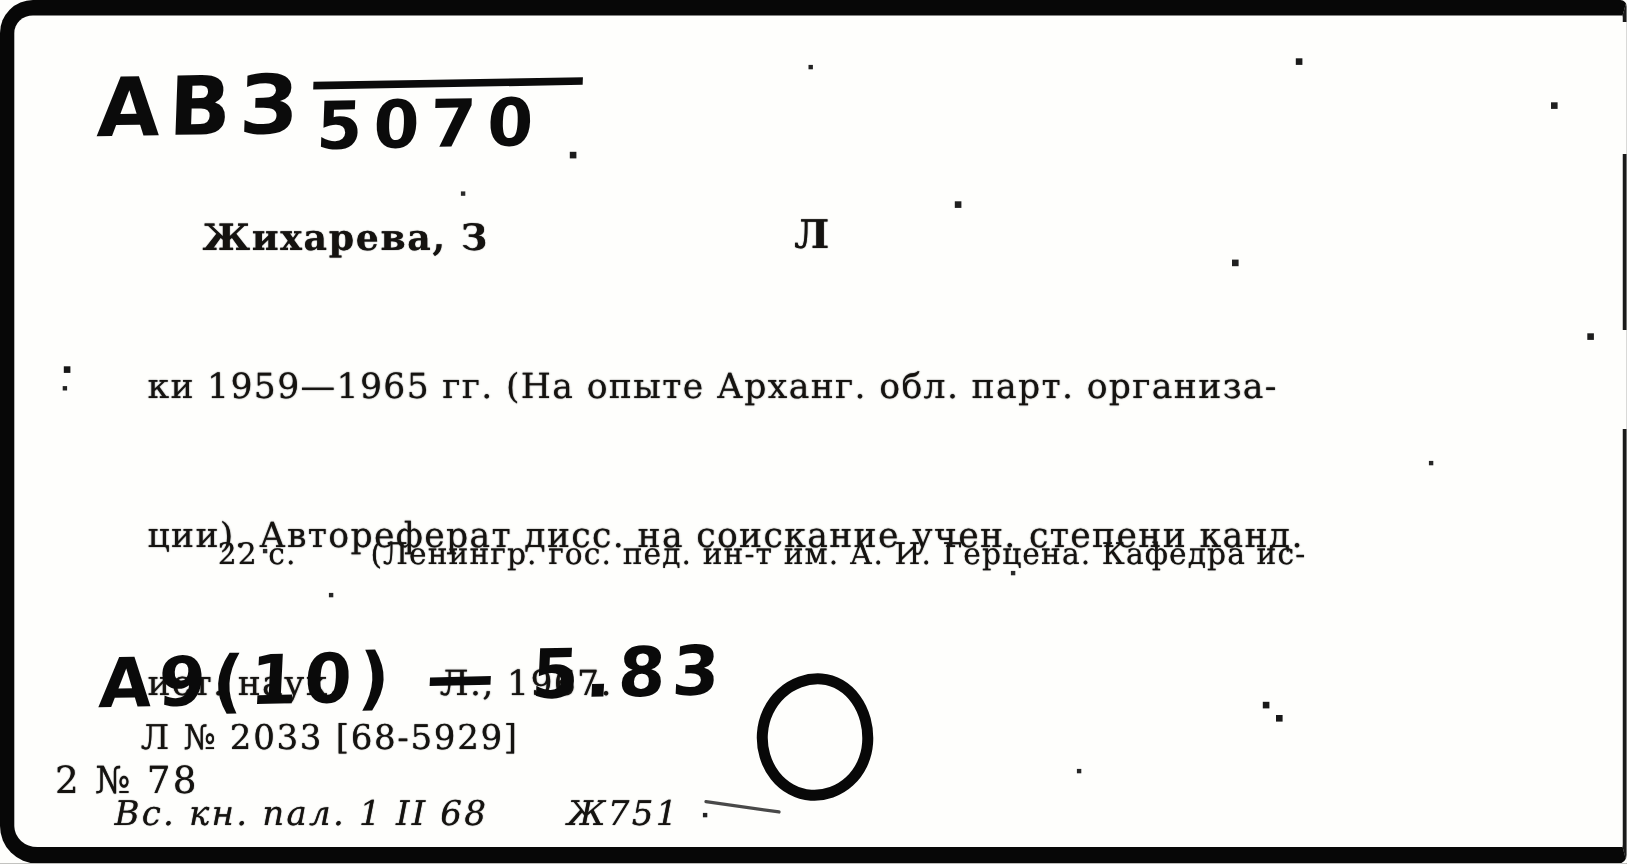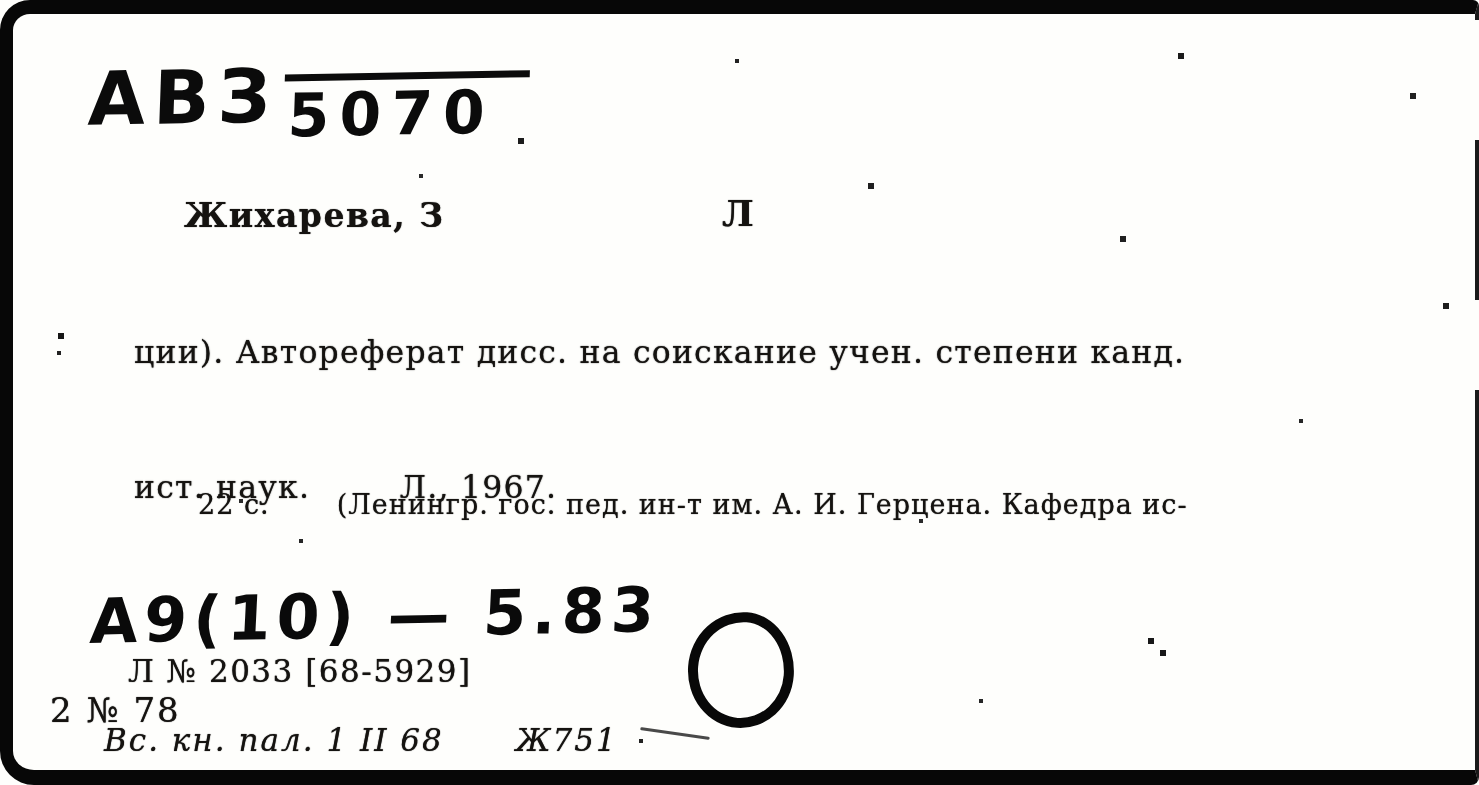--- a/index.html
+++ b/index.html
@@ -141,20 +141,21 @@
 
   <div class="hw-top">
     <span class="hw-prefix">АВЗ</span>
     <span class="hw-num">5070</span>
   </div>
 
   <div class="author">Жихарева, З</div>
   <div class="letter-mark">Л</div>
 
   <div class="body-block">
+    <div class="ln">ки 1959—1965 гг. (На опыте Арханг. обл. парт. организа-</div>
     <div class="ln">ции). Автореферат дисс. на соискание учен. степени канд.</div>
     <div class="ln">ист. наук.        Л., 1967.</div>
   </div>
 
   <div class="small-block">
     <div class="ln first">22 с.       (Ленингр. гос. пед. ин-т им. А. И. Герцена. Кафедра ис-</div>
   </div>
 
   <div class="hw-class">А9(10) — 5.83</div>
 

